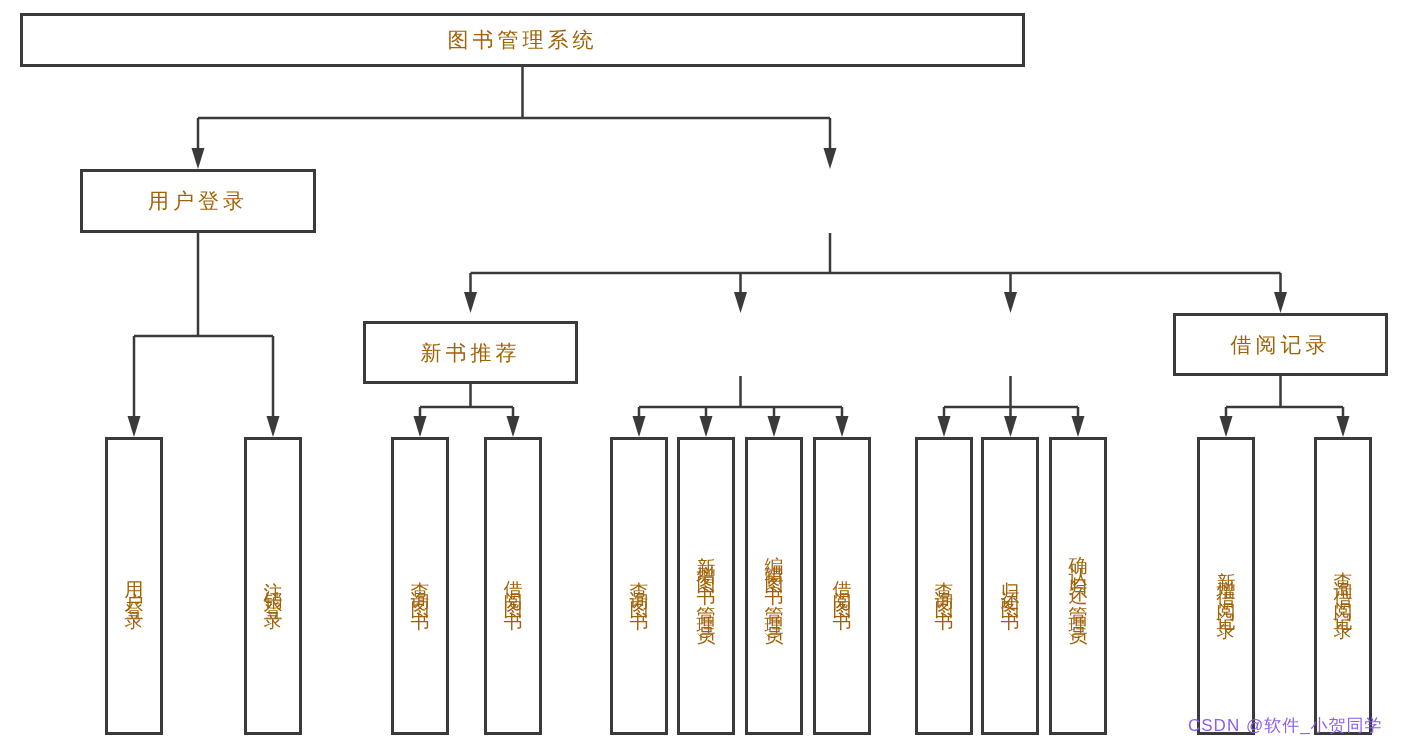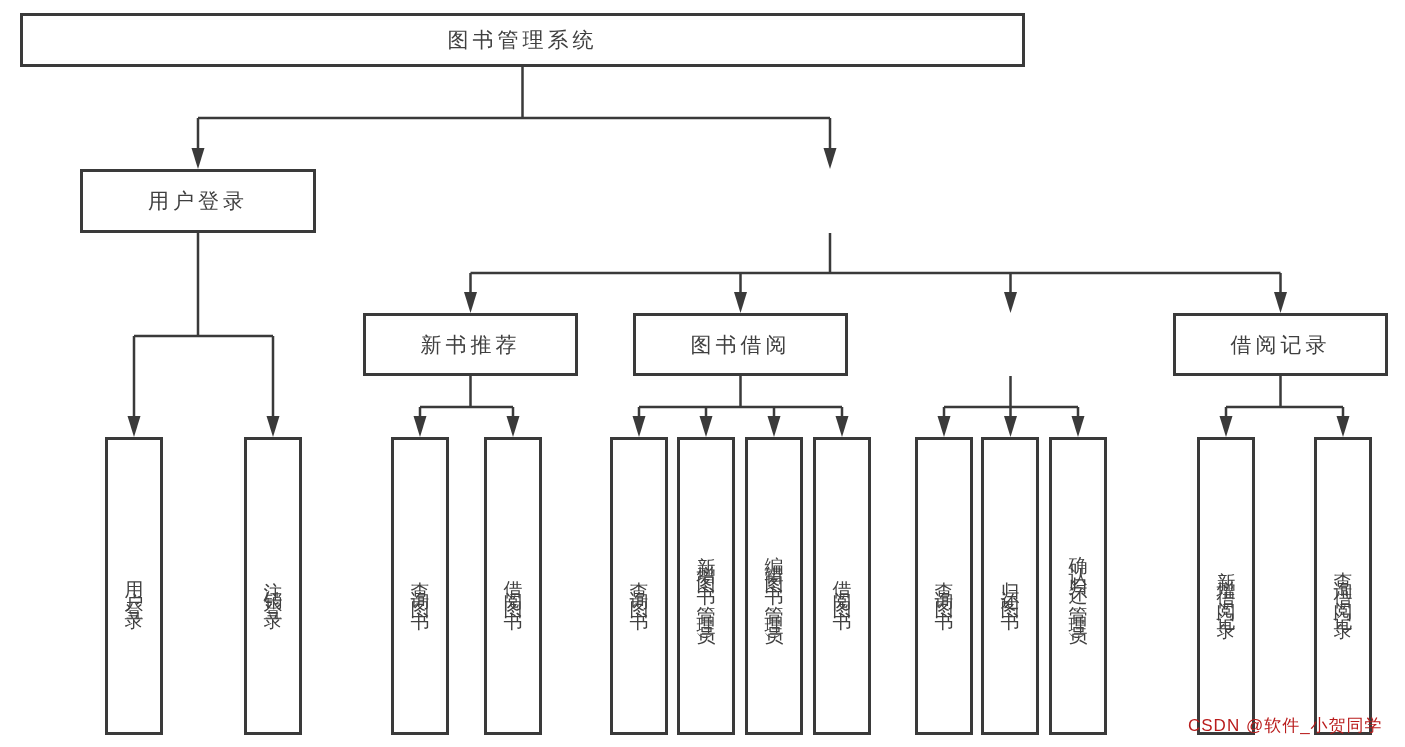--- a/index.html
+++ b/index.html
@@ -19,21 +19,21 @@
     position: absolute;
     left: 0;
     top: 0;
     z-index: 1;
   }
   .node {
     position: absolute;
     box-sizing: border-box;
     border: 3px solid #3a3a3a;
     background: #ffffff;
-    color: #404040;
+    color: #a16207;
     display: flex;
     align-items: center;
     justify-content: center;
     font-size: 21px;
     letter-spacing: 4px;
     z-index: 2;
     white-space: nowrap;
   }
   .leaf {
     top: 437px;
@@ -46,21 +46,21 @@
   }
   .lvl2 { top: 169px; width: 236px; height: 64px; }
   .lvl3 { top: 313px; width: 215px; height: 63px; }
   .watermark {
     position: absolute;
     left: 1188px;
     top: 714px;
     z-index: 3;
     font-size: 17px;
     letter-spacing: 1px;
-    color: #b91c1c;
+    color: #8b5cf6;
     white-space: nowrap;
   }
 </style>
 </head>
 <body>
 
 <div class="canvas">
 
   <svg class="connectors" width="1405" height="747" viewBox="0 0 1405 747">
     <g fill="none" stroke="#3a3a3a" stroke-width="2.5">
@@ -92,22 +92,21 @@
         <polygon points="1071.5,416 1084.5,416 1078,437"></polygon>
         <polygon points="1219.5,416 1232.5,416 1226,437"></polygon>
         <polygon points="1336.5,416 1349.5,416 1343,437"></polygon>
       </g>
   </svg>
 
   <div class="node" style="left:20px; top:13px; width:1005px; height:54px;">图书管理系统</div>
 
   <div class="node lvl2" style="left:80px;">用户登录</div>
 
-  <div class="node lvl3" style="left:363px;">新书推荐</div>
-  <div class="node lvl3" style="left:633px;">图书借阅</div>
+  <div class="node lvl3" style="left:363px;margin-top:8px;">新书推荐</div>
   <div class="node lvl3" style="left:1173px;">借阅记录</div>
 
   <div class="node leaf" style="left:105px;">用户登录</div>
   <div class="node leaf" style="left:244px;">注销登录</div>
 
   <div class="node leaf" style="left:391px;">查询图书</div>
   <div class="node leaf" style="left:484px;">借阅图书</div>
 
   <div class="node leaf" style="left:610px;">查询图书</div>
   <div class="node leaf" style="left:677px;">新增图书（管理员）</div>

